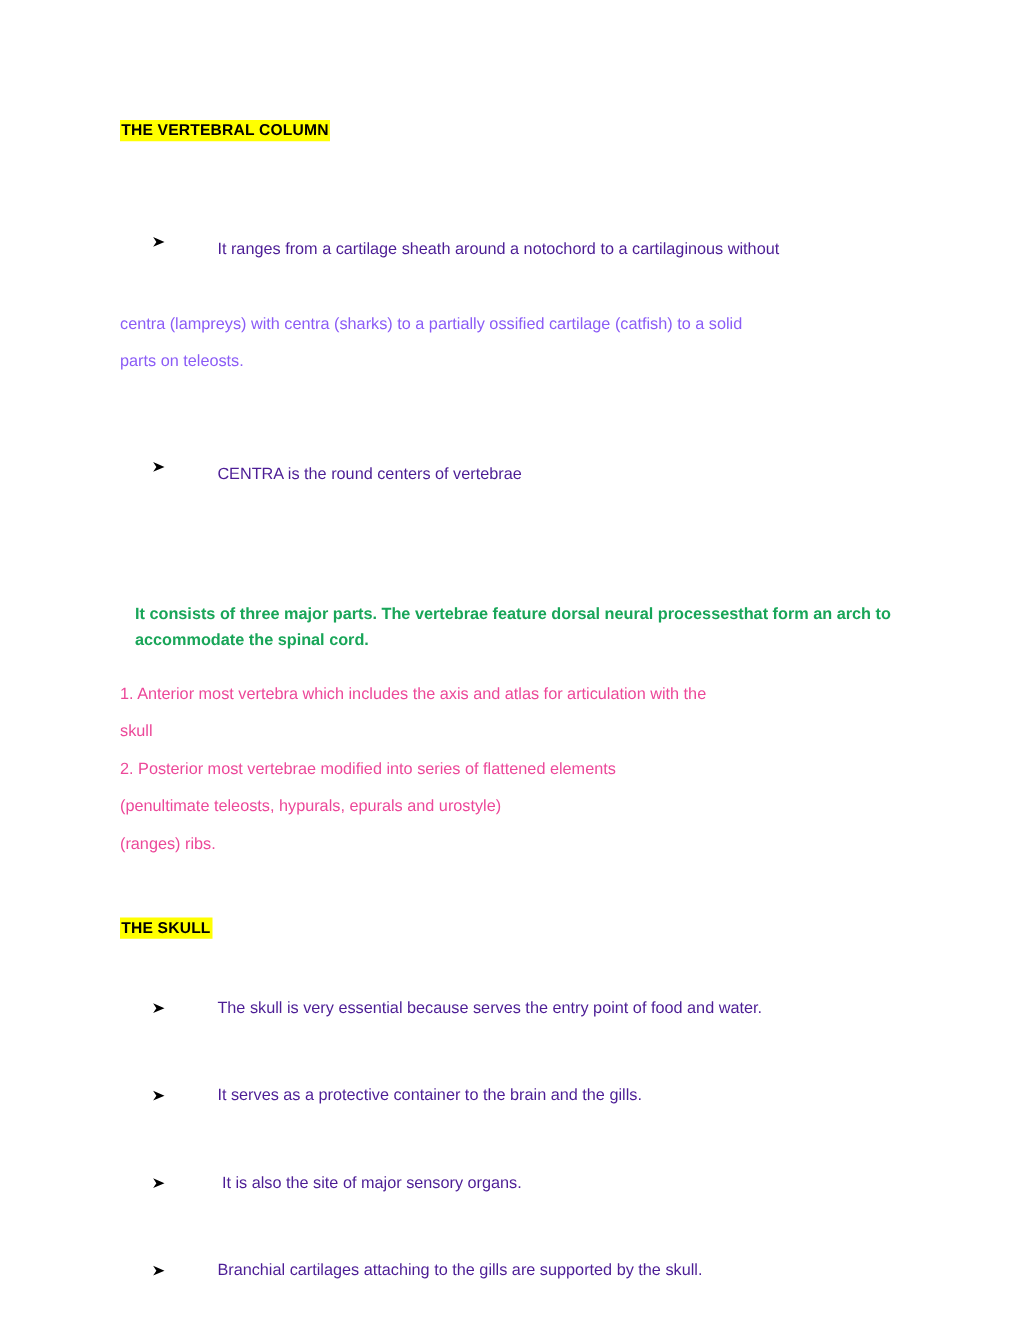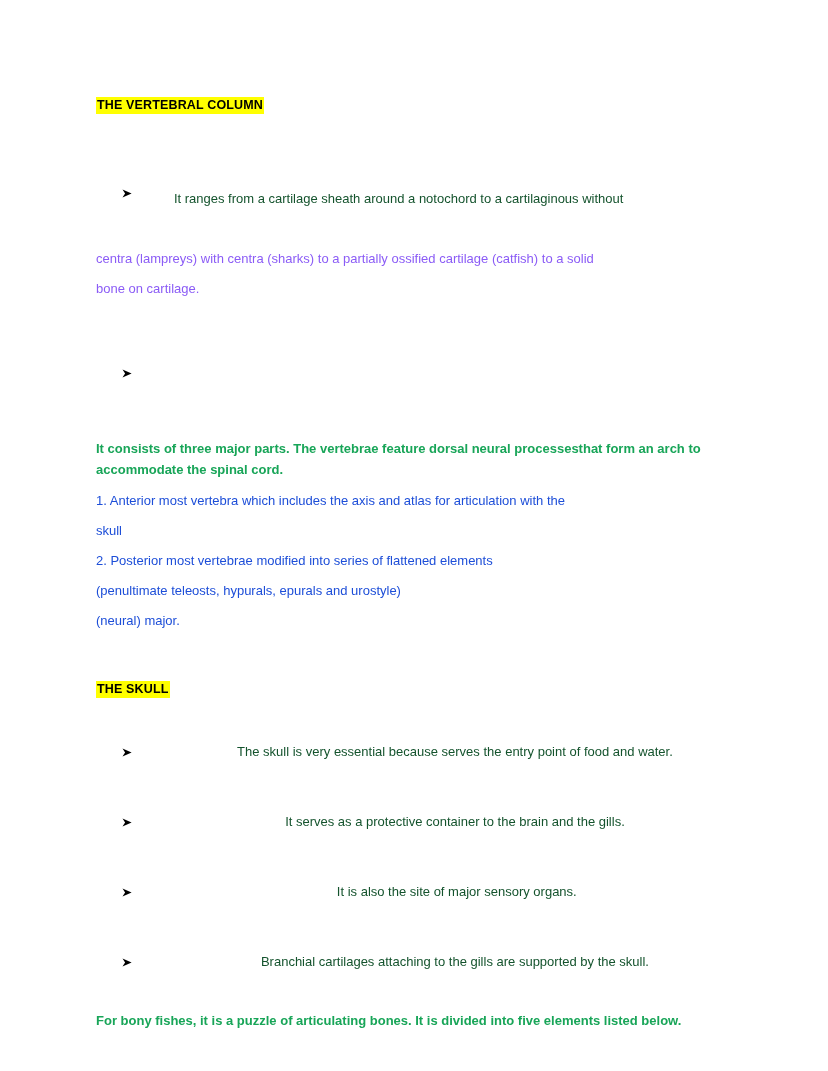--- a/index.html
+++ b/index.html
@@ -50,51 +50,51 @@
     white-space: pre-wrap;
   }
 
   
   .bullet-list {
     margin: 0;
     padding: 0;
     list-style: none;
   }
   .bullet-list.loose > li { line-height: 30px; }
-  .bullet-list.tight  > li { line-height: 17.5px; text-align: center; }
+  .bullet-list.tight  > li { line-height: 17.5px; }
 
   .bullet-list > li {
     position: relative;
     padding-left: 49px;
-    color: #14532d;
+    color: #4c1d95;
     font-size: 13px;
     white-space: pre-wrap;
   }
   .arrow-bullet {
     position: absolute;
     left: 26px;
     top: 0;
     width: 13px;
     color: #000000;
     font-size: 11px;
     line-height: inherit;
   }
   .arrow-bullet svg { display: block; margin-top: 0.42em; }
 
   
   .green-para {
     color: #18A558;
     font-weight: bold;
     font-size: 13px;
     line-height: 21px;
-    margin: 0;
+    margin: 12px;
     white-space: pre-wrap;
   }
   .numbered-line {
-    color: #1d4ed8;
+    color: #ec4899;
     font-size: 13px;
     line-height: 30px;
     margin: 0;
     white-space: pre-wrap;
   }
 
   
   .gap-xs { height: 6px; }
   .gap-s  { height: 12px; }
   .gap-m  { height: 22px; }
@@ -117,43 +117,44 @@
         <span class="arrow-bullet">
           <svg width="11" height="9" viewBox="0 0 11 9" aria-hidden="true">
             <path d="M0.5 0.6 L9.6 4.5 L0.5 8.4 L3.1 4.5 Z" fill="#000000"></path>
           </svg>
         </span>
         <span>It ranges from a cartilage sheath around a notochord to a cartilaginous without</span>
       </li>
     </ul>
 
     <p class="body-line">centra (lampreys) with centra (sharks) to a partially ossified cartilage (catfish) to a solid</p>
-    <p class="body-line">bone on cartilage.</p>
+    <p class="body-line">parts on teleosts.</p>
 
     <ul class="bullet-list loose">
       <li>
         <span class="arrow-bullet">
           <svg width="11" height="9" viewBox="0 0 11 9" aria-hidden="true">
             <path d="M0.5 0.6 L9.6 4.5 L0.5 8.4 L3.1 4.5 Z" fill="#000000"></path>
           </svg>
         </span>
+        <span>CENTRA is the round centers of vertebrae</span>
       </li>
     </ul>
 
     <div class="gap-xl"></div>
 
     <p class="green-para">It consists of three major parts. The vertebrae feature dorsal neural processesthat form an arch to accommodate the spinal cord.</p>
 
     <div class="gap-xs"></div>
 
     <p class="numbered-line">1. Anterior most vertebra which includes the axis and atlas for articulation with the</p>
     <p class="numbered-line">skull</p>
     <p class="numbered-line">2. Posterior most vertebrae modified into series of flattened elements</p>
     <p class="numbered-line">(penultimate teleosts, hypurals, epurals and urostyle)</p>
-    <p class="numbered-line">(neural) major.</p>
+    <p class="numbered-line">(ranges) ribs.</p>
 
     <div class="gap-xl"></div>
 
     <div class="heading-row">
       <span class="heading">THE SKULL</span>
     </div>
 
     <div class="gap-s"></div>
 
     <ul class="bullet-list tight">

